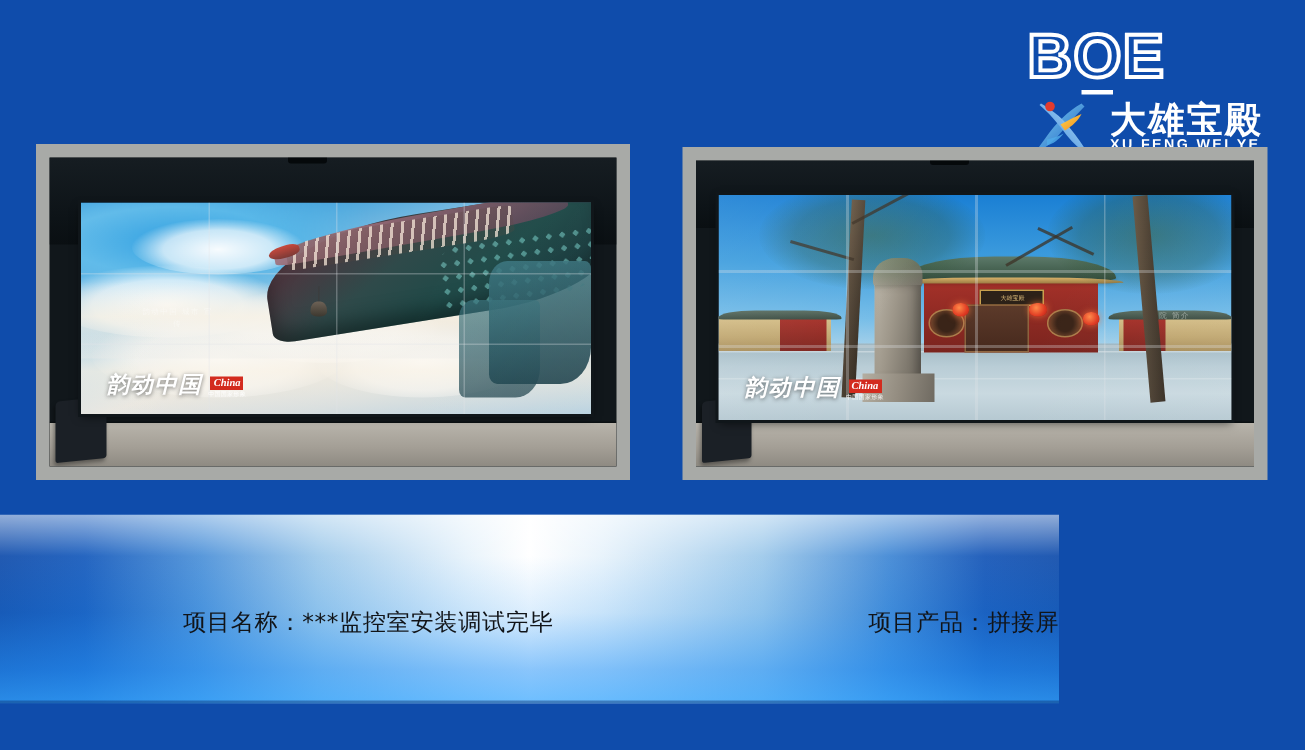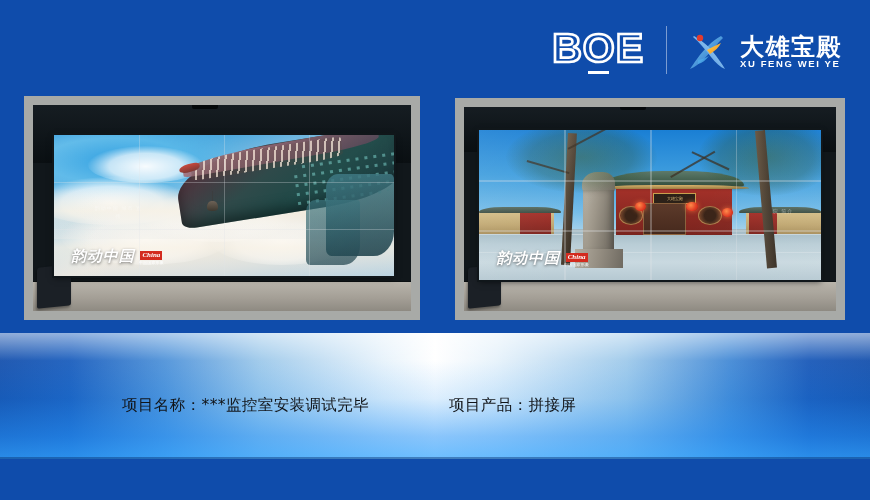--- a/index.html
+++ b/index.html
@@ -23,22 +23,23 @@
     overflow: hidden;
   }
 
   
   .brand-bar {
     position: absolute;
     right: 28px;
     top: 18px;
     height: 56px;
     display: flex;
-    align-items: flex-end;
+    align-items: flex-start;
     gap: 0px;
+    flex-direction: column;
   }
   .boe-logo {
     display: flex;
     flex-direction: column;
     align-items: center;
     justify-content: center;
     padding-right: 22px;
   }
   .boe-word {
     font-family: "Liberation Sans", "DejaVu Sans", sans-serif;
@@ -508,22 +509,22 @@
     inset: 0;
     z-index: 70;
     pointer-events: none;
     background: linear-gradient(118deg, rgba(255,255,255,0.09) 0%, rgba(255,255,255,0) 38%, rgba(255,255,255,0) 62%, rgba(255,255,255,0.05) 100%);
   }
 
   
   .info-panel {
     position: absolute;
     left: 0;
-    top: 333px;
-    width: 870px;
+    top: 343px;
+    width: 706px;
     height: 126px;
     overflow: hidden;
   }
   .info-panel-bg-h {
     position: absolute;
     inset: 0;
     background: linear-gradient(90deg,
       #0f4cab 0%, #1459bb 8%, #4b90d8 19%, #9cc8ea 30%,
       #e6f2fb 44%, #ffffff 50%, #e6f2fb 57%,
       #9cc8ea 72%, #3e86d4 84%, #1354b6 93%, #0f4cab 100%);
@@ -554,20 +555,21 @@
   .info-cell {
     padding-left: 122px;
     font-size: 15.5px;
     color: #111418;
     font-family: "DejaVu Sans", "Liberation Sans", sans-serif;
     letter-spacing: 0.4px;
     white-space: nowrap;
   }
   .info-cell.right-col {
     padding-left: 14px;
+    text-align: right;
   }
   .info-label { }
   .info-value { }
 </style>
 </head>
 <body>
 
 <div class="stage">
 
   <div class="brand-bar">

